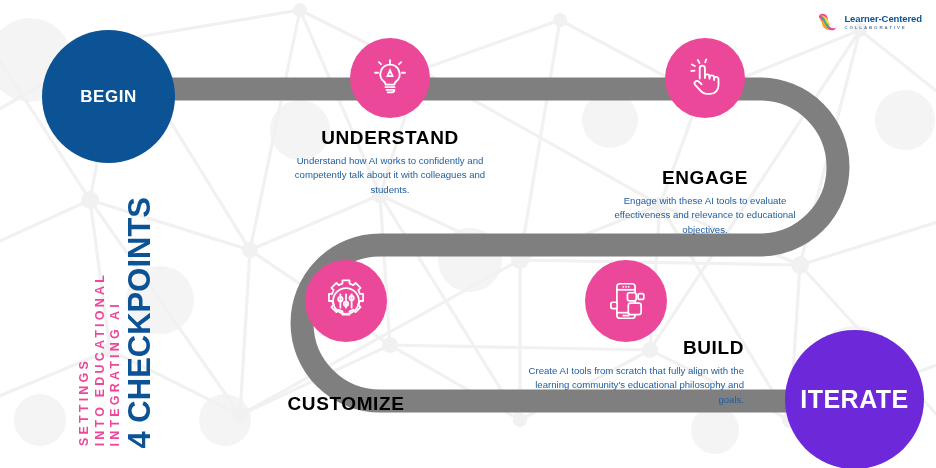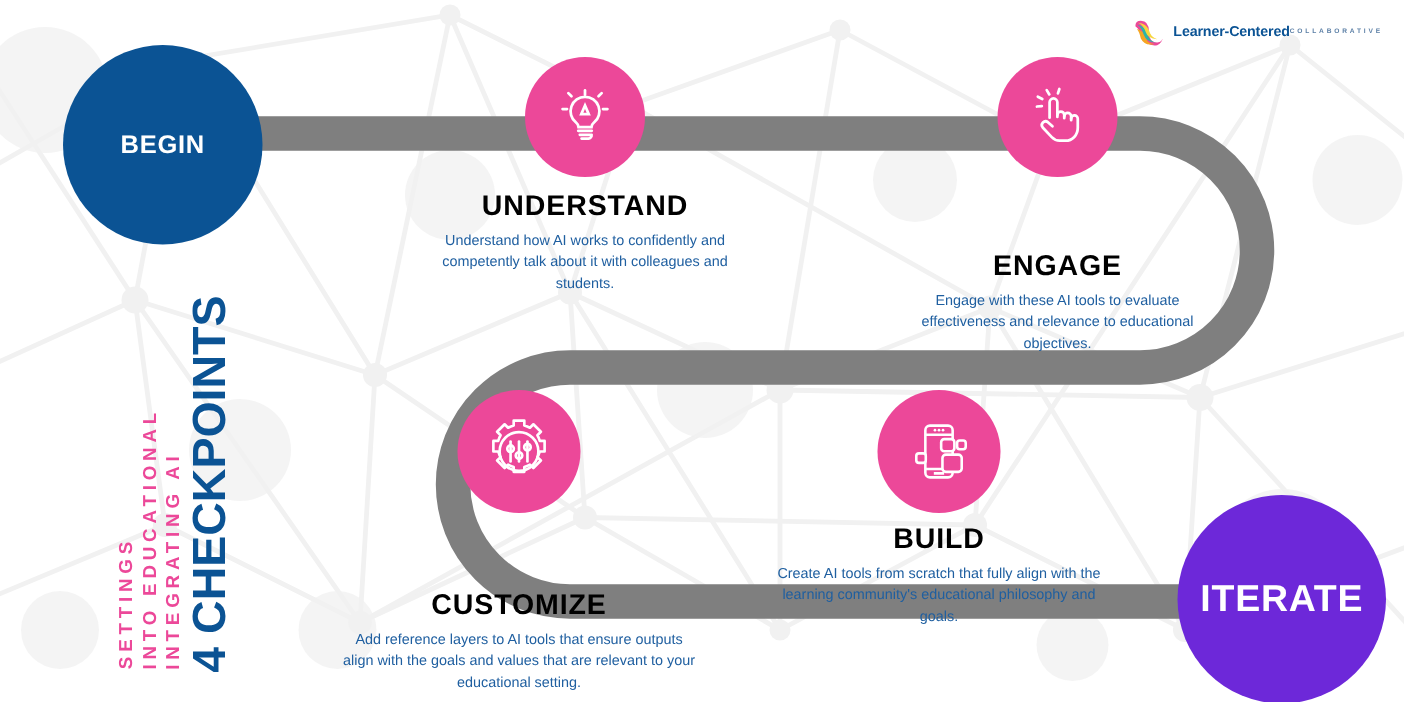--- a/index.html
+++ b/index.html
@@ -57,21 +57,21 @@
     margin:0 0 6px 0;line-height:1.05;
     font-family:"Liberation Sans", sans-serif;
   }
   .step-desc{
     color:#1f5fa0;font-size:9.6px;line-height:1.5;margin:0;
     font-family:Liberation Sans, sans-serif;
   }
   #block-understand{left:276px;top:128px;width:228px;}
   #block-engage{left:598px;top:128px;width:214px;margin-top:40px;}
   #block-customize{left:228px;top:350px;width:236px;margin-top:44px;}
-  #block-build{left:508px;top:350px;width:236px;}
+  #block-build{left:508px;top:338px;width:236px;text-align:right;}
 
   
   #headline{
     position:absolute;left:78px;top:148px;height:300px;z-index:5;
     display:flex;flex-direction:row-reverse;align-items:flex-end;gap:2px;
   }
   .vert{
     writing-mode:vertical-rl;transform:rotate(180deg);
     font-family:"Liberation Sans", sans-serif;white-space:nowrap;
   }
@@ -86,21 +86,21 @@
   .headline-sub{
     color:#ec4899;font-weight:bold;font-size:12.5px;letter-spacing:3.2px;
     line-height:1;
   }
 
   
   #logo{
     position:absolute;right:14px;top:12px;z-index:6;
     display:flex;align-items:center;gap:5px;
   }
-  #logo-text{display:flex;flex-direction:row;justify-content:center;}
+  #logo-text{display:flex;flex-direction:column;justify-content:center;}
   #logo-name{
     color:#0b5394;font-weight:bold;font-size:9.5px;line-height:1.05;
     font-family:"Liberation Sans", sans-serif;letter-spacing:-.1px;
   }
   #logo-sub{
     color:#5b7fa6;font-weight:bold;font-size:4.4px;letter-spacing:1.9px;
     line-height:1.2;margin-top:1px;
     font-family:"Liberation Sans", sans-serif;
   }
 </style>
@@ -227,21 +227,20 @@
           <path d="M29.4 17.6 v12.8"></path>
           <circle cx="18.6" cy="22.2" r="2.1"></circle>
           <circle cx="24" cy="26.6" r="2.1"></circle>
           <circle cx="29.4" cy="21.2" r="2.1"></circle>
         </g>
       </g>
     </svg>
   </div>
   <div class="step-block" id="block-customize">
     <p class="step-title">CUSTOMIZE</p>
-    <p class="step-desc">Add reference layers to AI tools that ensure outputs align with the goals and values that are relevant to your educational setting.</p>
   </div>
 
   <div class="step-circle" id="circle-build">
     <svg width="46" height="46" viewBox="0 0 48 48">
       <g stroke="#ffffff" stroke-width="1.8" fill="none" stroke-linejoin="round">
         <rect x="14.5" y="6" width="19" height="36" rx="3.2"></rect>
         <path d="M14.5 12.3 h19"></path>
         <path d="M14.5 36.2 h19"></path>
         <path d="M20.4 39.2 h7.2"></path>
         <circle cx="21.2" cy="9.2" r=".95" fill="#ffffff" stroke="none"></circle>

